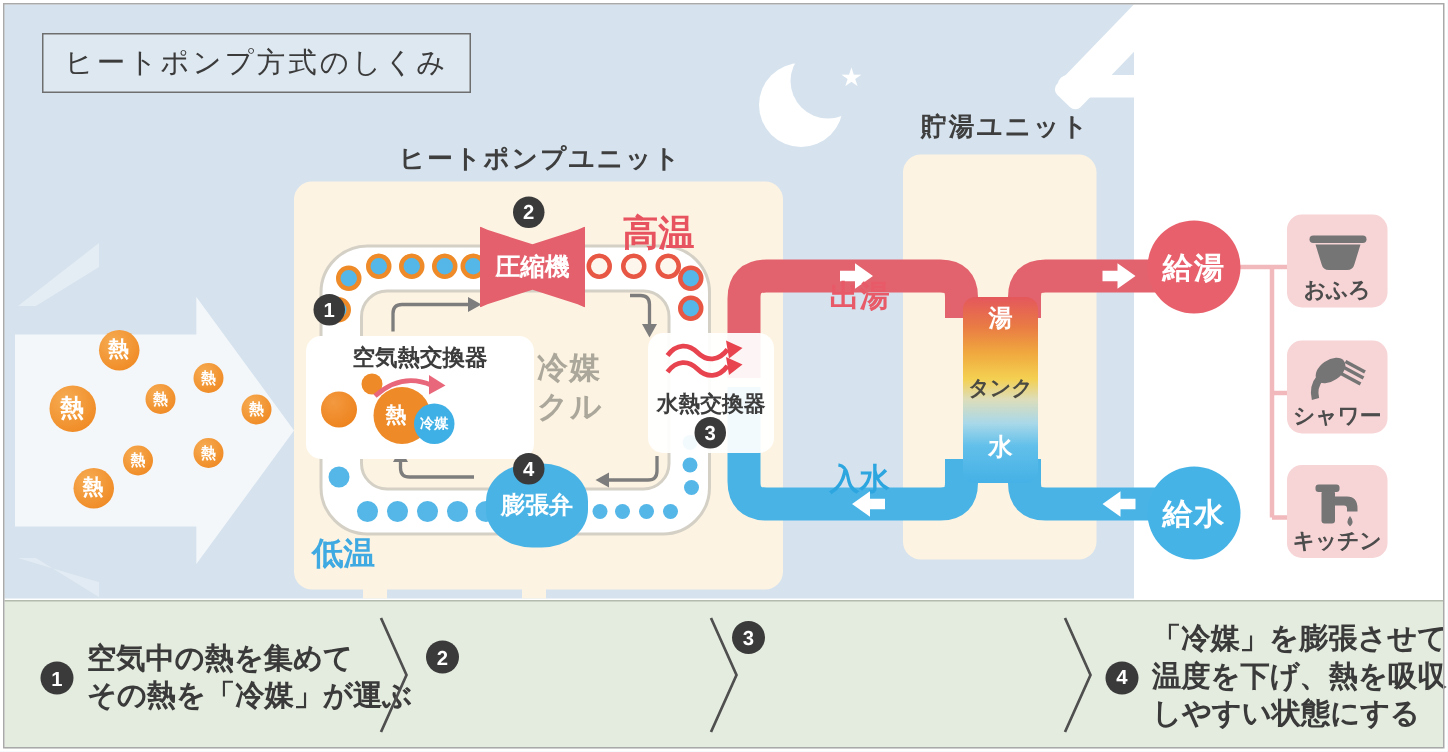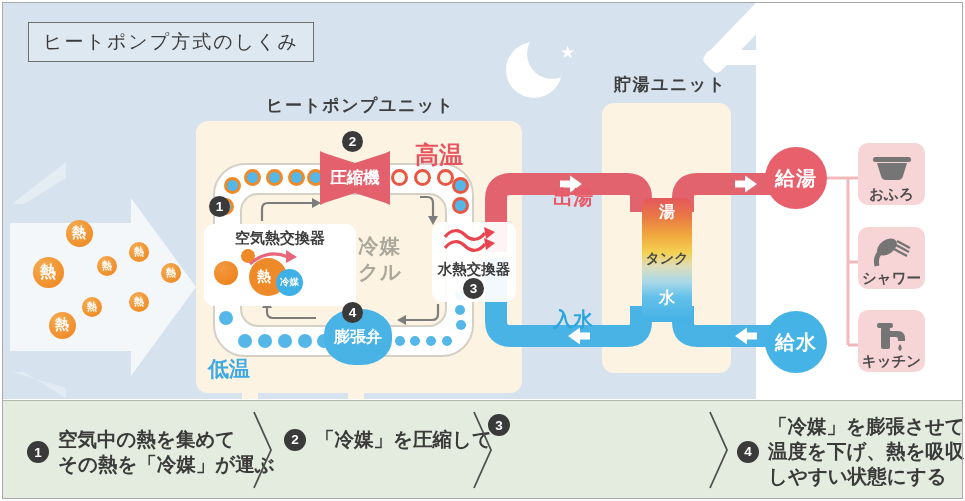--- a/index.html
+++ b/index.html
@@ -224,21 +224,20 @@
         <div>空気中の熱を集めて</div>
         <div>その熱を「冷媒」が運ぶ</div>
       </div>
     </div>
     <svg class="chev" style="left:249px;" width="22" height="80">
         <polyline points="2,2 19,40 2,78" fill="none" stroke="#4f4f4f" stroke-width="1.8"></polyline>
       </svg>
     <div class="step" style="left:281px;top:26px;">
       <div class="badge" style="width:22px;height:22px;">2</div>
       <div class="lines">
-        <div>「冷媒」を圧縮して</div>
       </div>
     </div>
     <svg class="chev" style="left:469px;" width="22" height="80">
         <polyline points="2,2 19,40 2,78" fill="none" stroke="#4f4f4f" stroke-width="1.8"></polyline>
       </svg>
     <div class="step" style="left:485px;top:13px;">
       <div class="badge" style="width:22px;height:22px;">3</div>
     </div>
     <svg class="chev" style="left:705px;" width="22" height="80">
         <polyline points="2,2 19,40 2,78" fill="none" stroke="#4f4f4f" stroke-width="1.8"></polyline>

